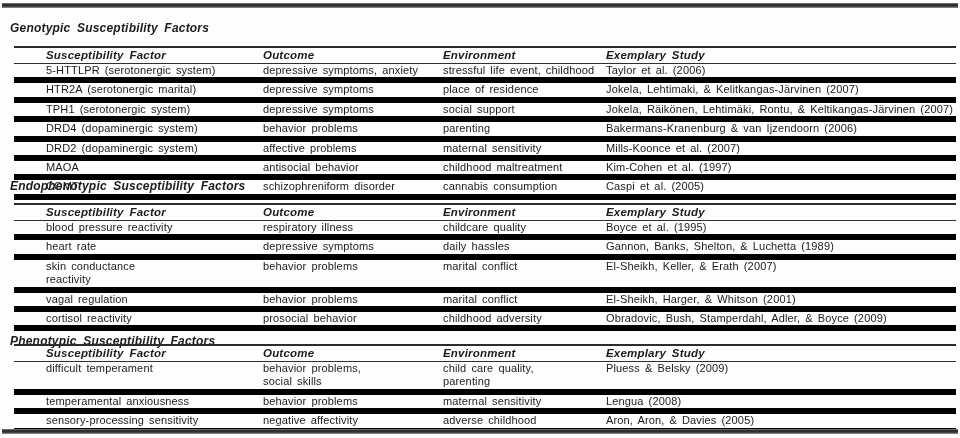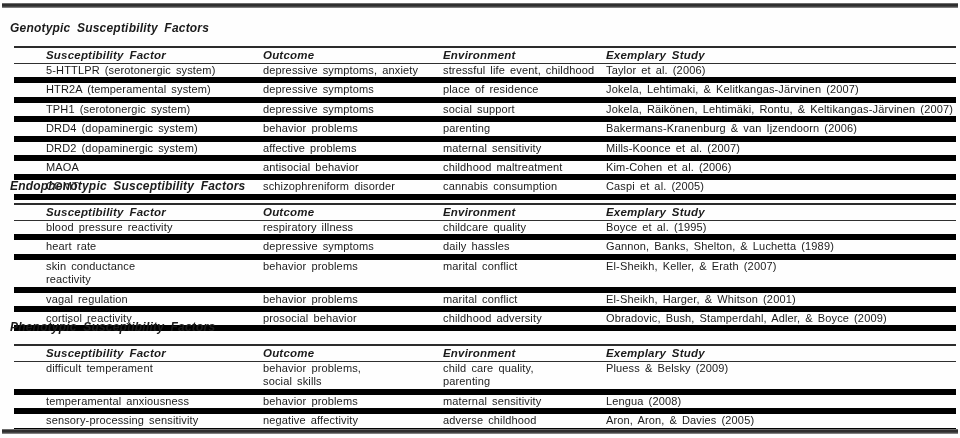--- a/index.html
+++ b/index.html
@@ -28,21 +28,21 @@
     font-size: 12px;
     line-height: 14px;
     font-weight: bold;
     font-style: italic;
     word-spacing: 3px;
     letter-spacing: 0.2px;
     white-space: nowrap;
   }
   #title-genotypic   { top: 21px; }
   #title-endophenotypic { top: 179px; }
-  #title-phenotypic  { top: 320px; }
+  #title-phenotypic  { top: 334px; }
 
   table.factors {
     position: absolute;
     left: 14px;
     width: 942px;
     border-collapse: collapse;
     table-layout: fixed;
     border-top: 2px solid #2c2c2c;
   }
   #table-genotypic      { top: 46px; }
@@ -109,21 +109,21 @@
       </tr>
     </thead>
     <tbody>
       <tr>
         <td class="cell-factor">5-HTTLPR (serotonergic system)</td>
         <td class="cell-outcome">depressive symptoms, anxiety</td>
         <td class="cell-env">stressful life event, childhood</td>
         <td class="cell-study">Taylor et al. (2006)</td>
       </tr>
       <tr>
-        <td class="cell-factor">HTR2A (temperamental system)</td>
+        <td class="cell-factor">HTR2A (serotonergic marital)</td>
         <td class="cell-outcome">depressive symptoms</td>
         <td class="cell-env">place of residence</td>
         <td class="cell-study">Jokela, Lehtimaki, &amp; Kelitkangas-Järvinen (2007)</td>
       </tr>
       <tr>
         <td class="cell-factor">TPH1 (serotonergic system)</td>
         <td class="cell-outcome">depressive symptoms</td>
         <td class="cell-env">social support</td>
         <td class="cell-study">Jokela, Räikönen, Lehtimäki, Rontu, &amp; Keltikangas-Järvinen (2007)</td>
       </tr>
@@ -136,21 +136,21 @@
       <tr>
         <td class="cell-factor">DRD2 (dopaminergic system)</td>
         <td class="cell-outcome">affective problems</td>
         <td class="cell-env">maternal sensitivity</td>
         <td class="cell-study">Mills-Koonce et al. (2007)</td>
       </tr>
       <tr>
         <td class="cell-factor">MAOA</td>
         <td class="cell-outcome">antisocial behavior</td>
         <td class="cell-env">childhood maltreatment</td>
-        <td class="cell-study">Kim-Cohen et al. (2006)</td>
+        <td class="cell-study">Kim-Cohen et al. (1997)</td>
       </tr>
       <tr>
         <td class="cell-factor">COMT</td>
         <td class="cell-outcome">schizophreniform disorder</td>
         <td class="cell-env">cannabis consumption</td>
         <td class="cell-study">Caspi et al. (2005)</td>
       </tr>
     </tbody>
   </table>
 

